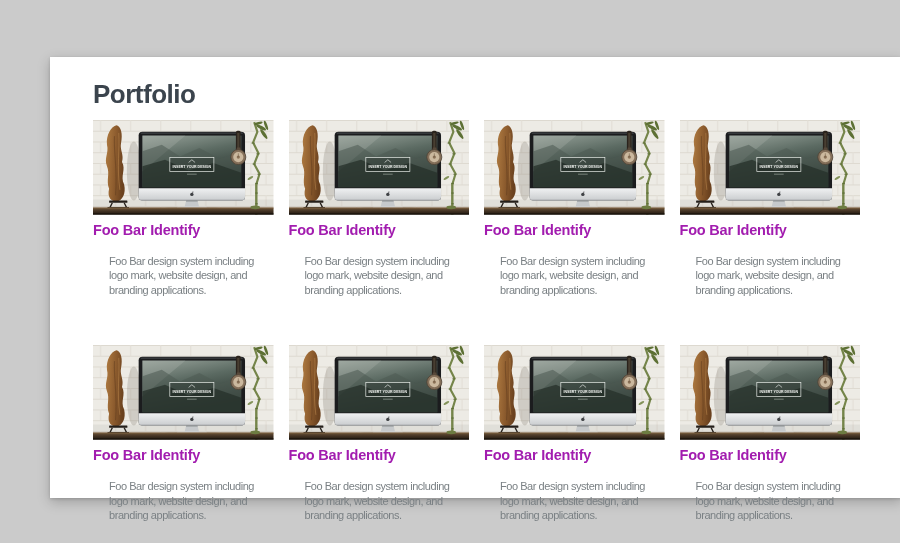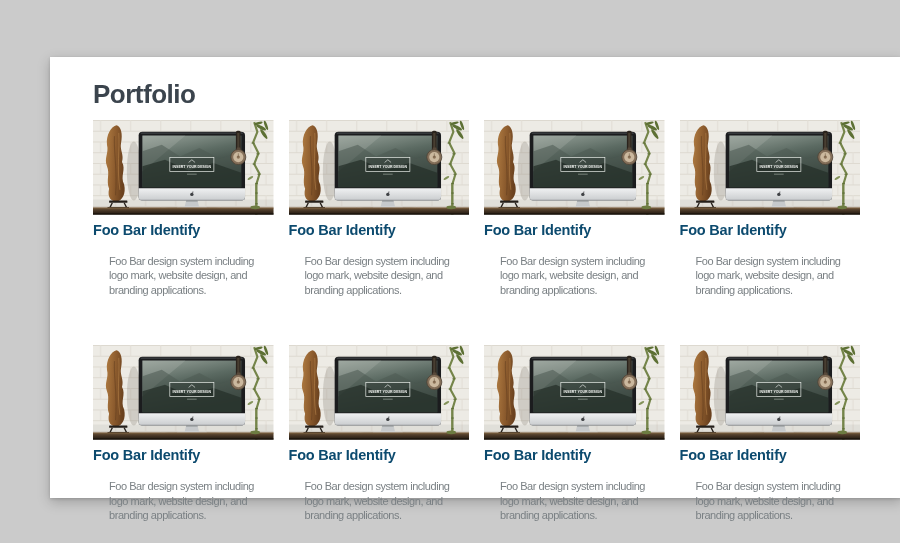--- a/index.html
+++ b/index.html
@@ -43,21 +43,21 @@
   .thumb svg {
     display: block;
     width: 100%;
     height: auto;
   }
   .card-title {
     margin: 7px 0 4px 0;
     font-size: 14.5px;
     font-weight: bold;
     letter-spacing: -0.2px;
-    color: #0c4a6e;
+    color: #a21caf;
   }
   .card-desc {
     margin: 16px;
     font-size: 11px;
     letter-spacing: -0.45px;
     line-height: 1.33;
     color: #7a8084;
   }
 </style>
 </head>

